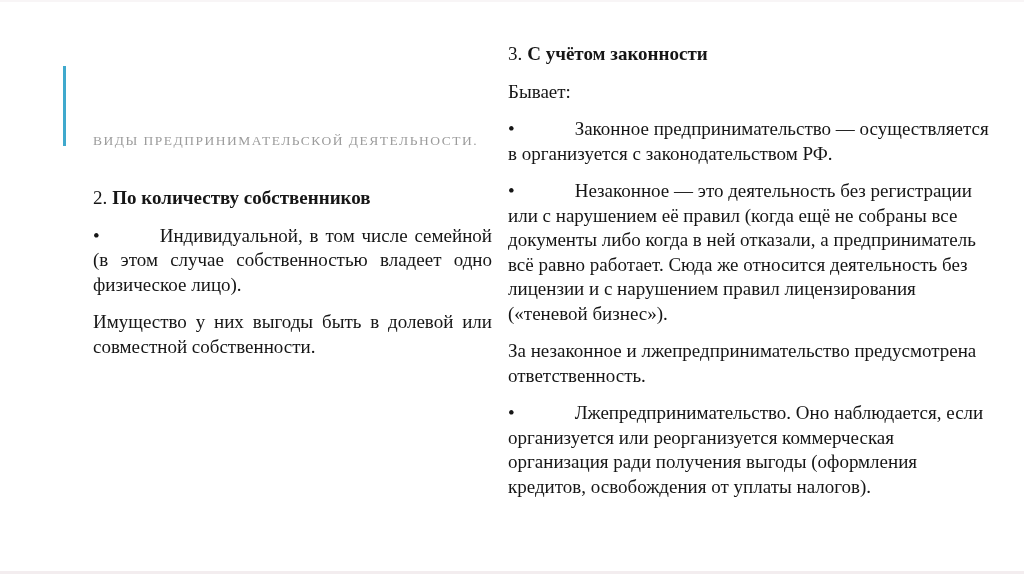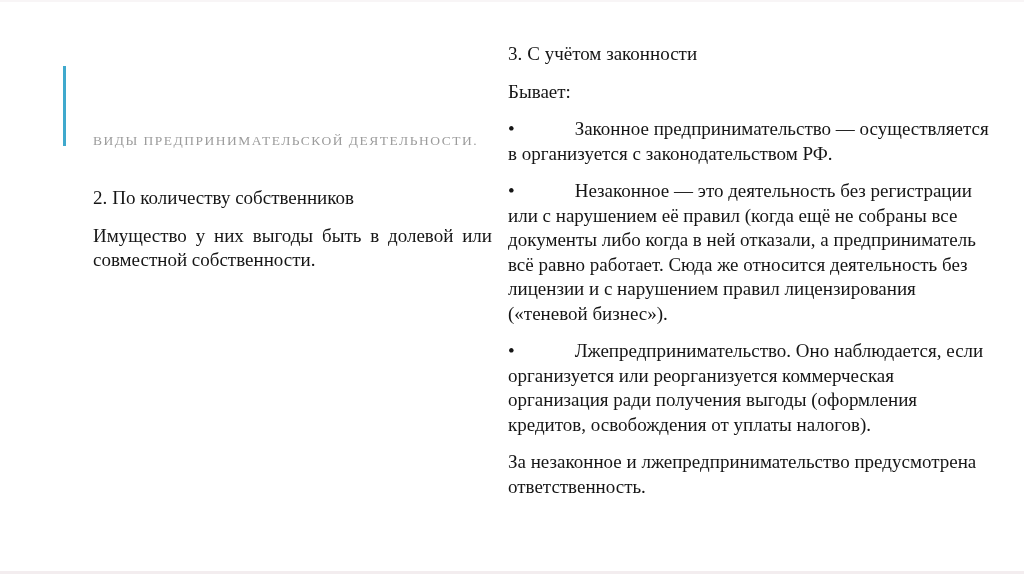--- a/index.html
+++ b/index.html
@@ -50,51 +50,52 @@
   .col p{margin:0 0 13px 0;}
   .col-left{
     left:93px;top:186px;width:399px;
     text-align:justify;
   }
   .col-right{
     left:508px;top:42px;width:481px;
     text-align:left;
   }
   .heading .hnum{font-weight:normal;margin-right:5px;}
-  .heading .hbold{font-weight:normal;}
+  .heading .hbold{font-weight:bold;}
   .bmark{display:inline-block;}
   .btab{display:inline-block;width:60px;}
 </style>
 </head>
 <body>
 
 <div class="slide">
   <div class="edge top"></div>
 
   <div class="accent-bar"></div>
 
   <div class="slide-title">ВИДЫ ПРЕДПРИНИМАТЕЛЬСКОЙ ДЕЯТЕЛЬНОСТИ.</div>
 
   <div class="col col-left">
     <p class="heading"><span class="hnum">2.</span><span class="hbold">По количеству собственников</span></p>
 
 
+    <p class="para"><span class="bmark">•</span><span class="btab"></span><span>Индивидуальной, в том числе семейной (в этом случае собственностью владеет одно физическое лицо).</span></p>
 
 
     <p class="para">Имущество у них выгоды быть в долевой или совместной собственности.</p>
   </div>
 
   <div class="col col-right">
     <p class="heading"><span class="hnum">3.</span><span class="hbold">С учётом законности</span></p>
 
     <p class="para">Бывает:</p>
 
     <p class="para"><span class="bmark">•</span><span class="btab"></span><span>Законное предпринимательство — осуществляется в организуется с законодательством РФ.</span></p>
 
     <p class="para"><span class="bmark">•</span><span class="btab"></span><span>Незаконное — это деятельность без регистрации или с нарушением её правил (когда ещё не собраны все документы либо когда в ней отказали, а предприниматель всё равно работает. Сюда же относится деятельность без лицензии и с нарушением правил лицензирования («теневой бизнес»).</span></p>
 
+    <p class="para">За незаконное и лжепредпринимательство предусмотрена ответственность.</p>
+
     <p class="para"><span class="bmark">•</span><span class="btab"></span><span>Лжепредпринимательство. Оно наблюдается, если организуется или реорганизуется коммерческая организация ради получения выгоды (оформления кредитов, освобождения от уплаты налогов).</span></p>
-
-    <p class="para">За незаконное и лжепредпринимательство предусмотрена ответственность.</p>
   </div>
 
   <div class="edge bottom"></div>
 </div>
 
 </body></html>

